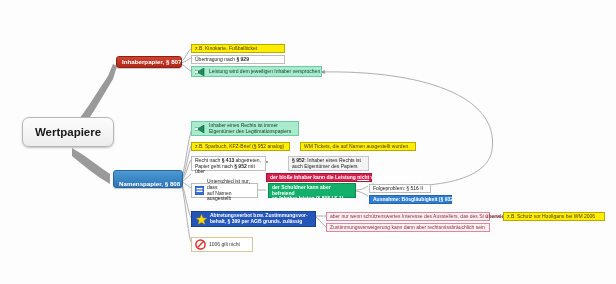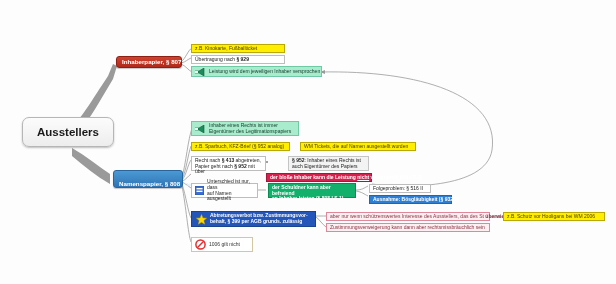--- a/index.html
+++ b/index.html
@@ -189,21 +189,21 @@
     <path d="M254,162 L268,162" stroke="#555555" stroke-width="1.1" fill="none"></path>
     <path d="M266,190 L258,190" stroke="#9a9a9a" stroke-width="0.8" fill="none"></path>
     <path d="M356,190 C362,190 364,188 368,186" stroke="#9a9a9a" stroke-width="0.8" fill="none"></path>
     <path d="M356,191 C362,192 364,194 368,196" stroke="#9a9a9a" stroke-width="0.8" fill="none"></path>
     <path d="M316,216 C320,216 322,216 326,216" stroke="#9a9a9a" stroke-width="0.8" fill="none"></path>
     <path d="M316,217 C320,220 322,224 326,227" stroke="#9a9a9a" stroke-width="0.8" fill="none"></path>
     <path d="M490,217 L503,217" stroke="#9a9a9a" stroke-width="0.8" fill="none"></path>
   </svg>
 
   <div class="node" id="root-node" style="left:22px; top:117px; width:92px; height:30px;">
-    <span class="txt">Ausstellers</span>
+    <span class="txt">Wertpapiere</span>
   </div>
 
   <div class="node" id="n-inhaberpapier" style="left:116px; top:56px; width:66px; height:12px;">
     <span class="txt">Inhaberpapier, § 807</span>
   </div>
 
   <div class="node yellow" style="left:191px; top:44px; width:94px; height:9px;">
     <span class="txt">z.B. Kinokarte, Fußballticket</span>
   </div>
 

